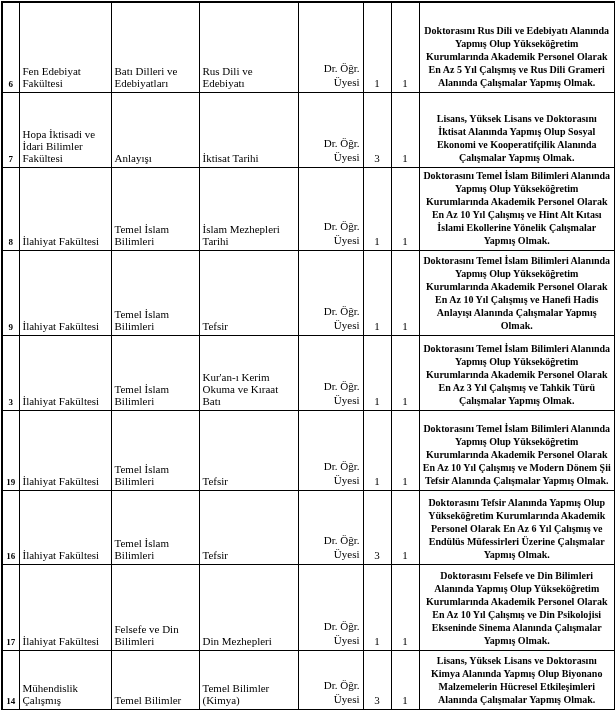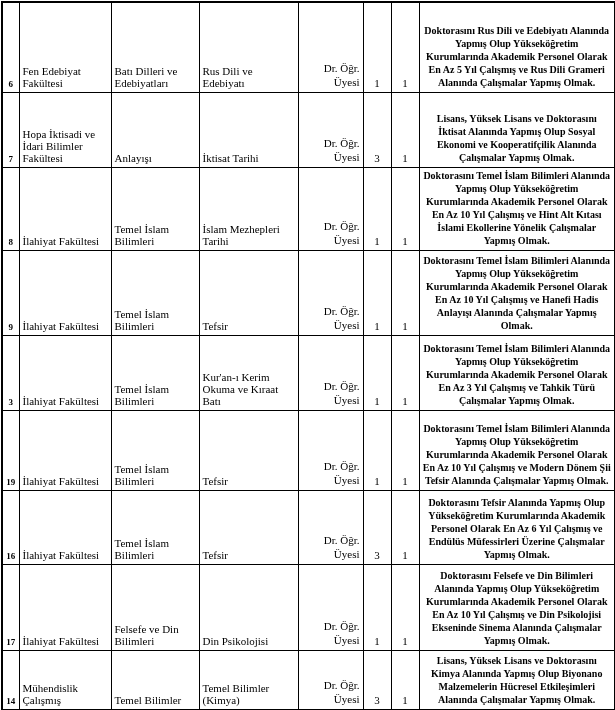--- a/index.html
+++ b/index.html
@@ -149,21 +149,21 @@
           <td class="c-txt">Tefsir</td>
           <td class="c-title">Dr. Öğr. Üyesi</td>
           <td class="c-num">3</td>
           <td class="c-num">1</td>
           <td class="c-req">Doktorasını Tefsir Alanında Yapmış Olup Yükseköğretim Kurumlarında Akademik Personel Olarak En Az 6 Yıl Çalışmış ve Endülüs Müfessirleri Üzerine Çalışmalar Yapmış Olmak.</td>
         </tr>
         <tr style="height: 86px;">
           <td class="c-no">17</td>
           <td class="c-txt">İlahiyat Fakültesi</td>
           <td class="c-txt">Felsefe ve Din Bilimleri</td>
-          <td class="c-txt">Din Psikolojisi</td>
+          <td class="c-txt">Din Mezhepleri</td>
           <td class="c-title">Dr. Öğr. Üyesi</td>
           <td class="c-num">1</td>
           <td class="c-num">1</td>
           <td class="c-req">Doktorasını Felsefe ve Din Bilimleri Alanında Yapmış Olup Yükseköğretim Kurumlarında Akademik Personel Olarak En Az 10 Yıl Çalışmış ve Din Psikolojisi Ekseninde Sinema Alanında Çalışmalar Yapmış Olmak.</td>
         </tr>
         <tr style="height: 60px;">
           <td class="c-no">14</td>
           <td class="c-txt">Mühendislik Çalışmış</td>
           <td class="c-txt">Temel Bilimler</td>
           <td class="c-txt">Temel Bilimler (Kimya)</td>

